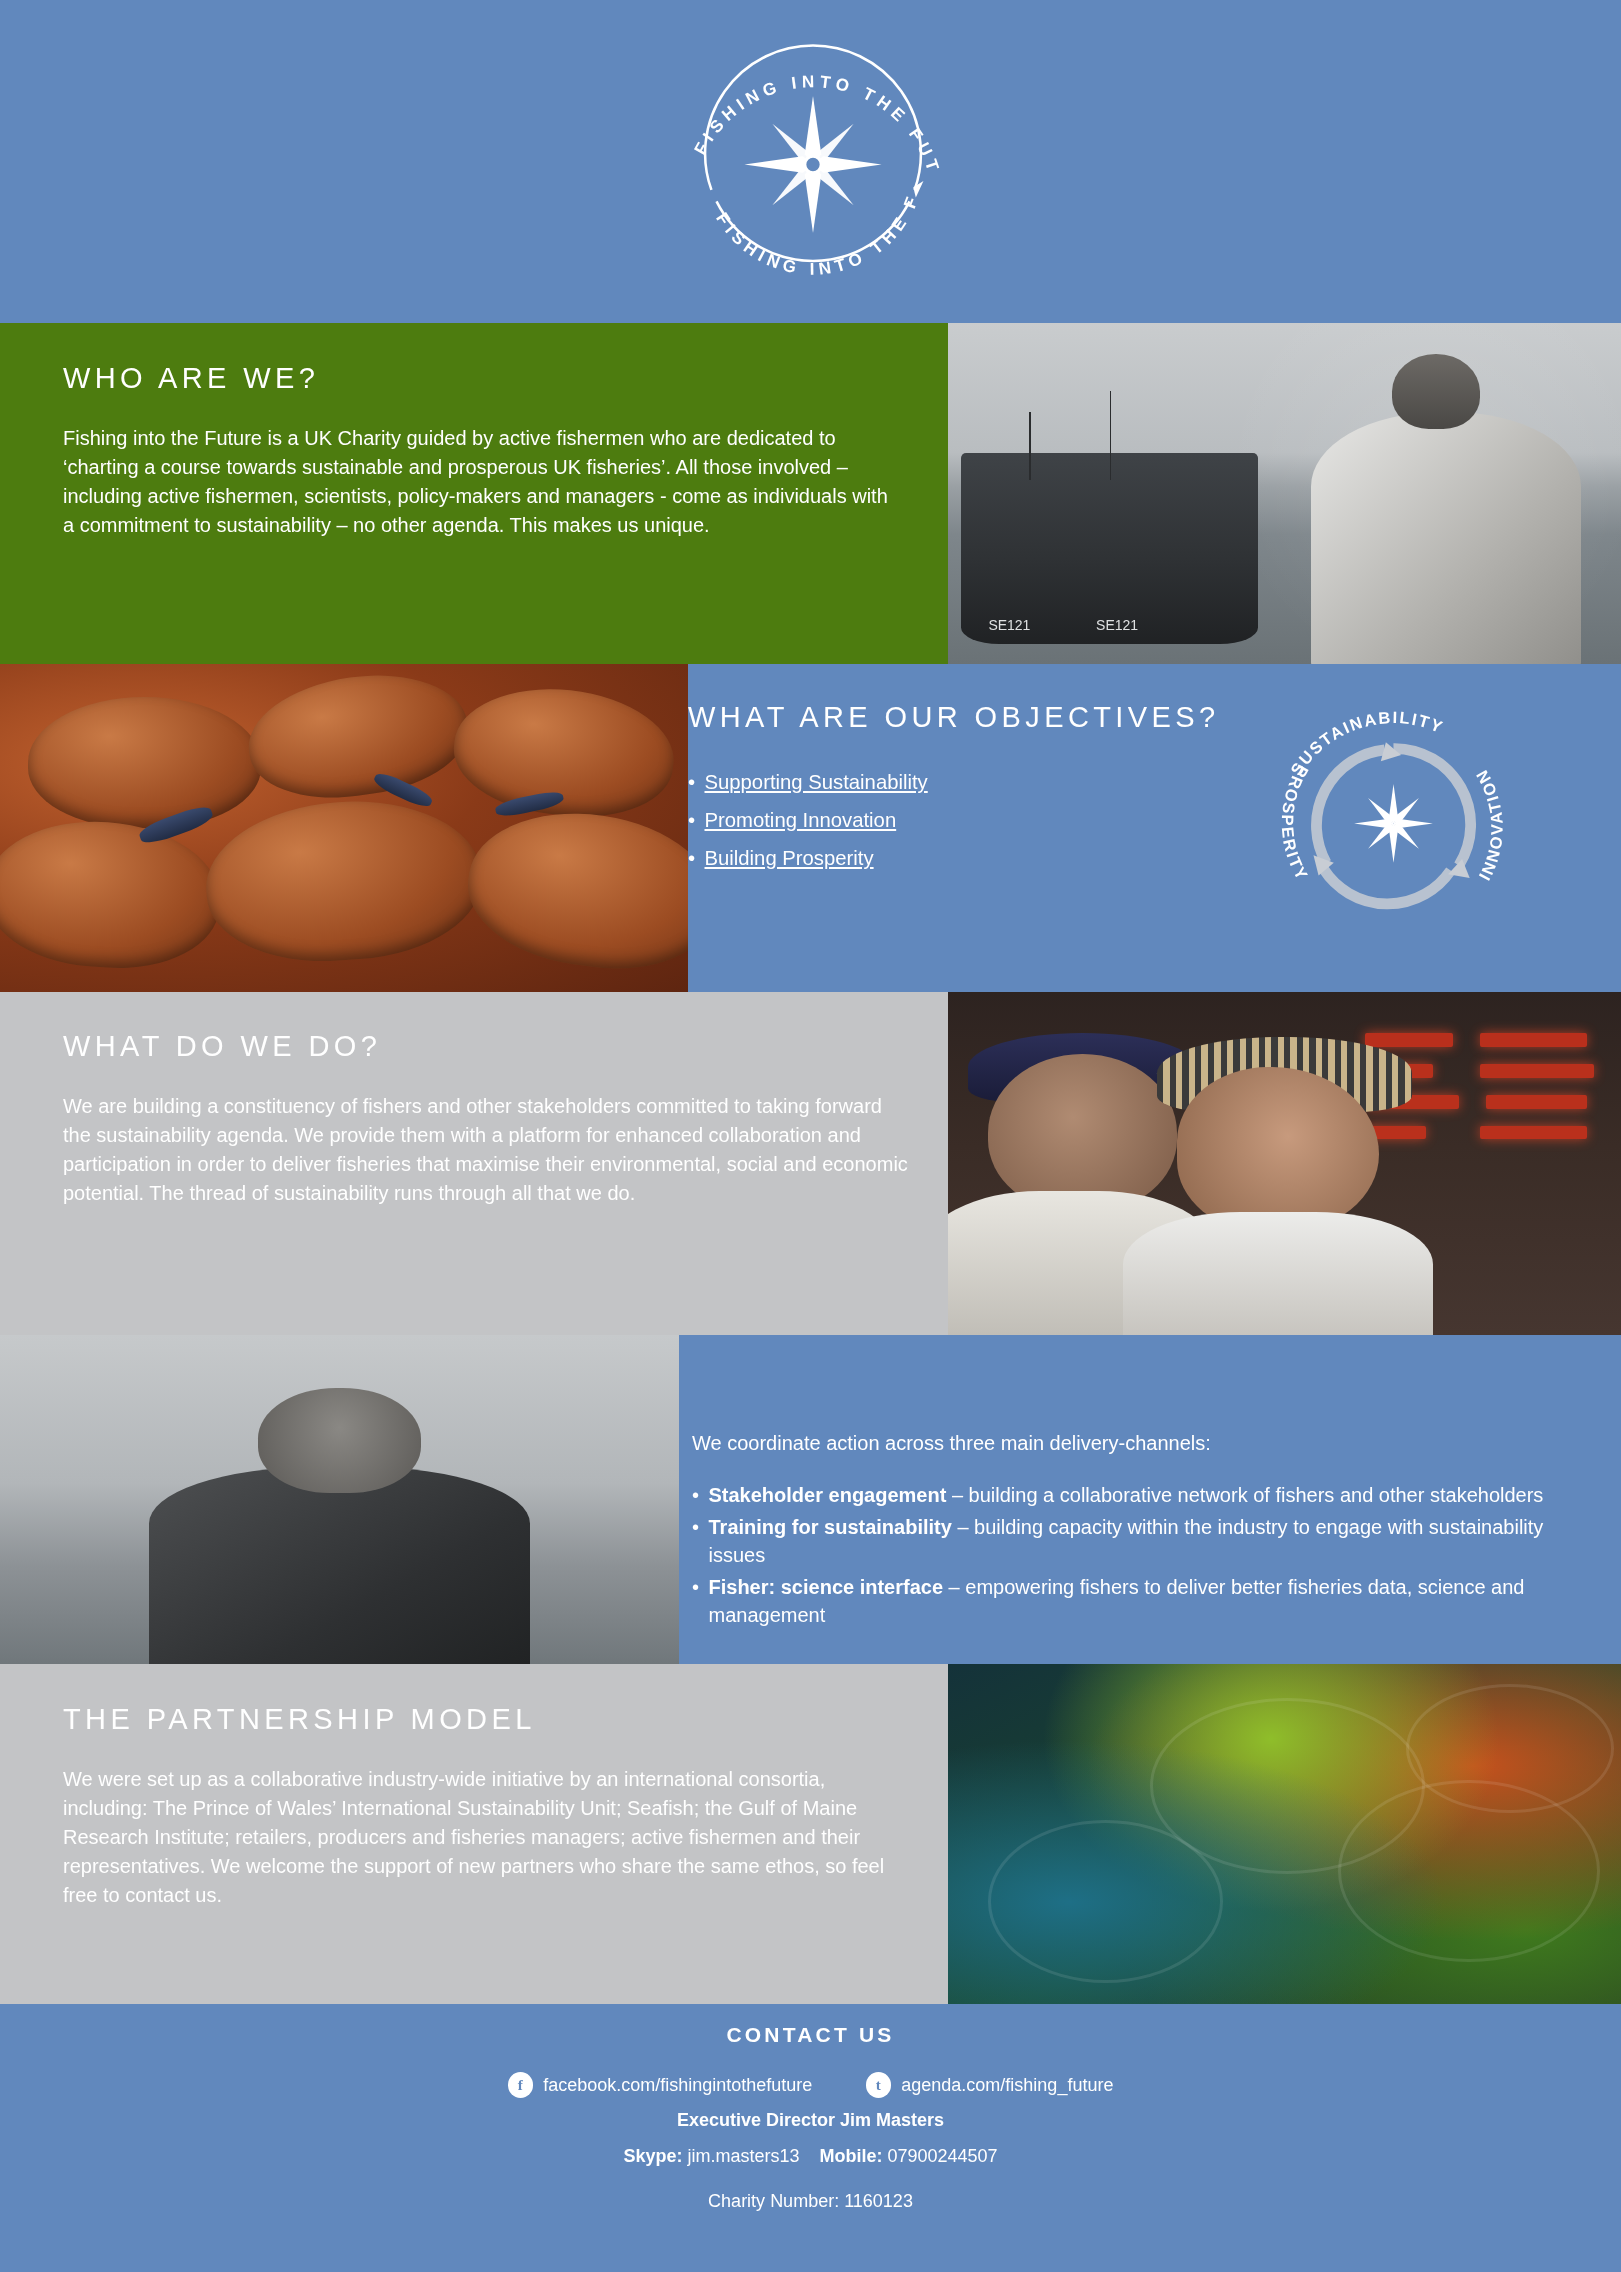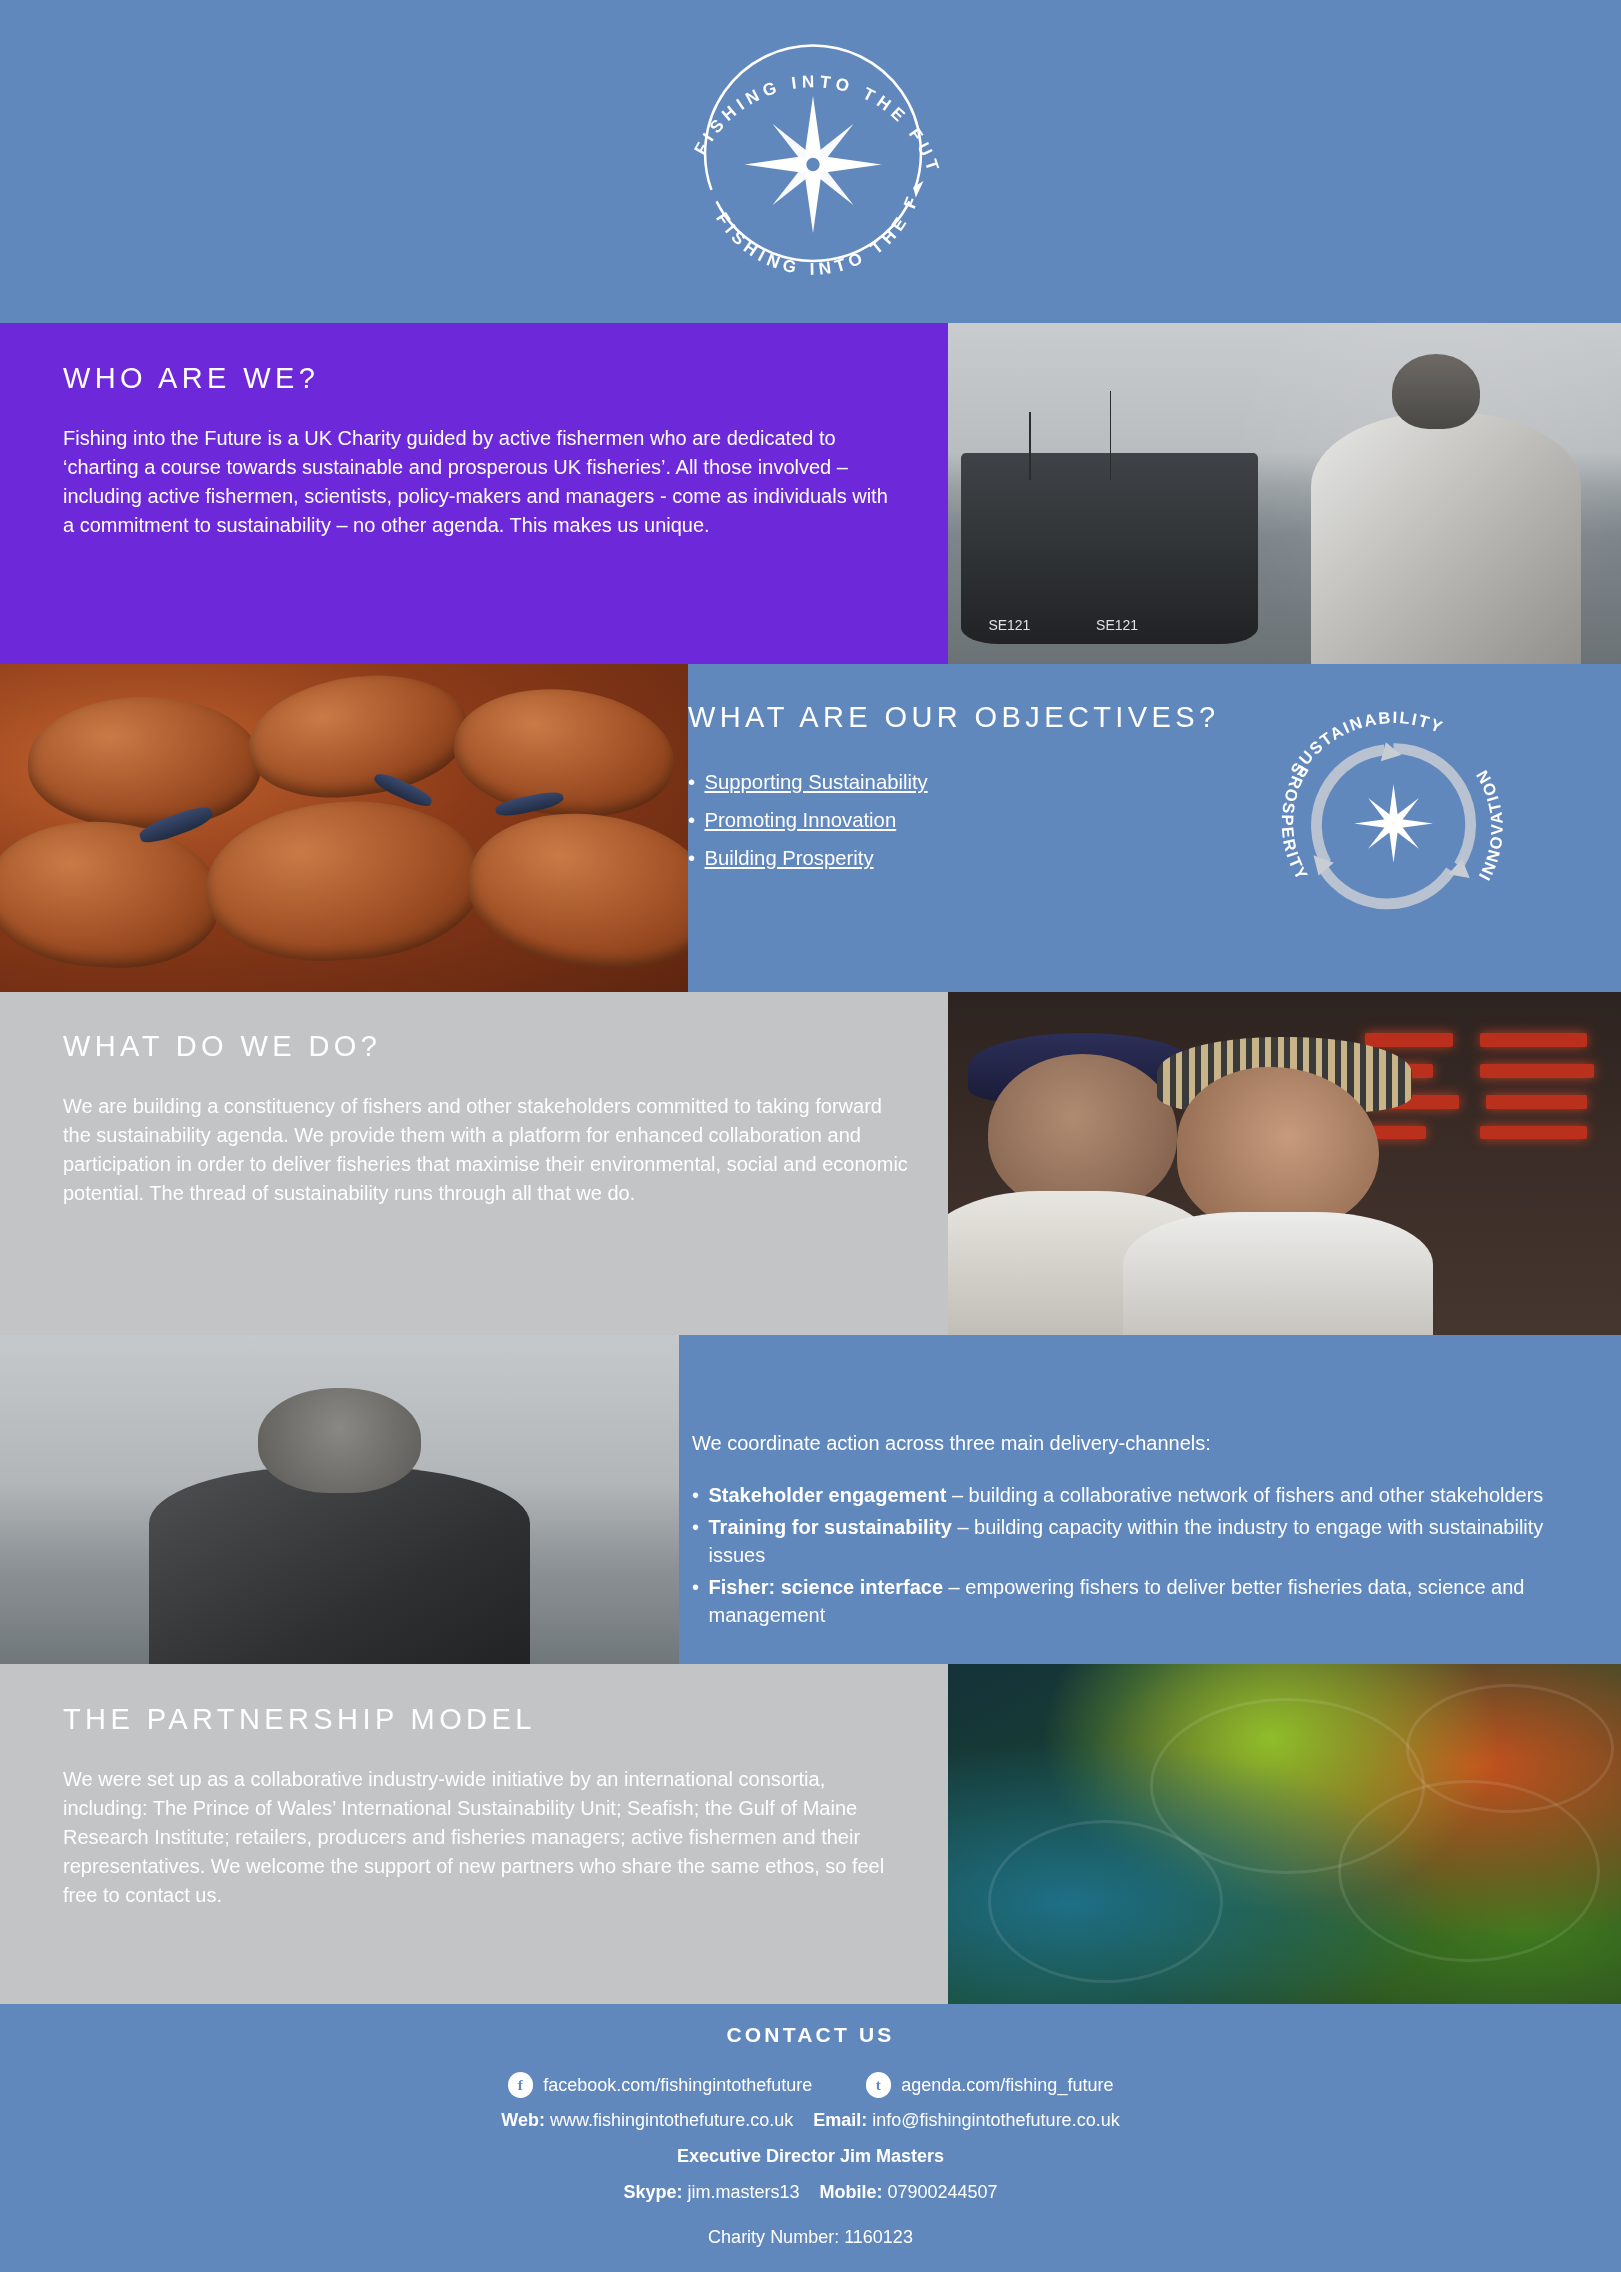--- a/index.html
+++ b/index.html
@@ -37,21 +37,21 @@
     height: 267px;
   }
   .logo-svg { display:block; }
 
   
   .sec1 {
     position: absolute;
     left: 0; top: 323px;
     width: 1621px;
     height: 341px;
-    background: #6d28d9;
+    background: #4d7c0f;
   }
   .sec1-img {
     position: absolute;
     left: 948px; top: 0;
     width: 673px; height: 341px;
     overflow: hidden;
     background: #8e9296;
   }
   .sec1-text {
     position: absolute;
@@ -598,27 +598,20 @@
         <span class="circle-icon">f</span>
         <span>facebook.com/fishingintothefuture</span>
       </span>
       <span style="display:inline-block;width:25.4px"></span>
       <span class="social-item">
         <span class="circle-icon">t</span>
         <span>agenda.com/fishing_future</span>
       </span>
     </div>
 
-    <div class="contact-line">
-      <b>Web:</b>
-      <span>www.fishingintothefuture.co.uk</span>
-      &nbsp;&nbsp;
-      <b>Email:</b>
-      <span>info@fishingintothefuture.co.uk</span>
-    </div>
 
     <div class="contact-line bold">Executive Director Jim Masters</div>
 
     <div class="contact-line">
       <b>Skype:</b>
       <span>jim.masters13</span>
       &nbsp;&nbsp;
       <b>Mobile:</b>
       <span>07900244507</span>
     </div>

